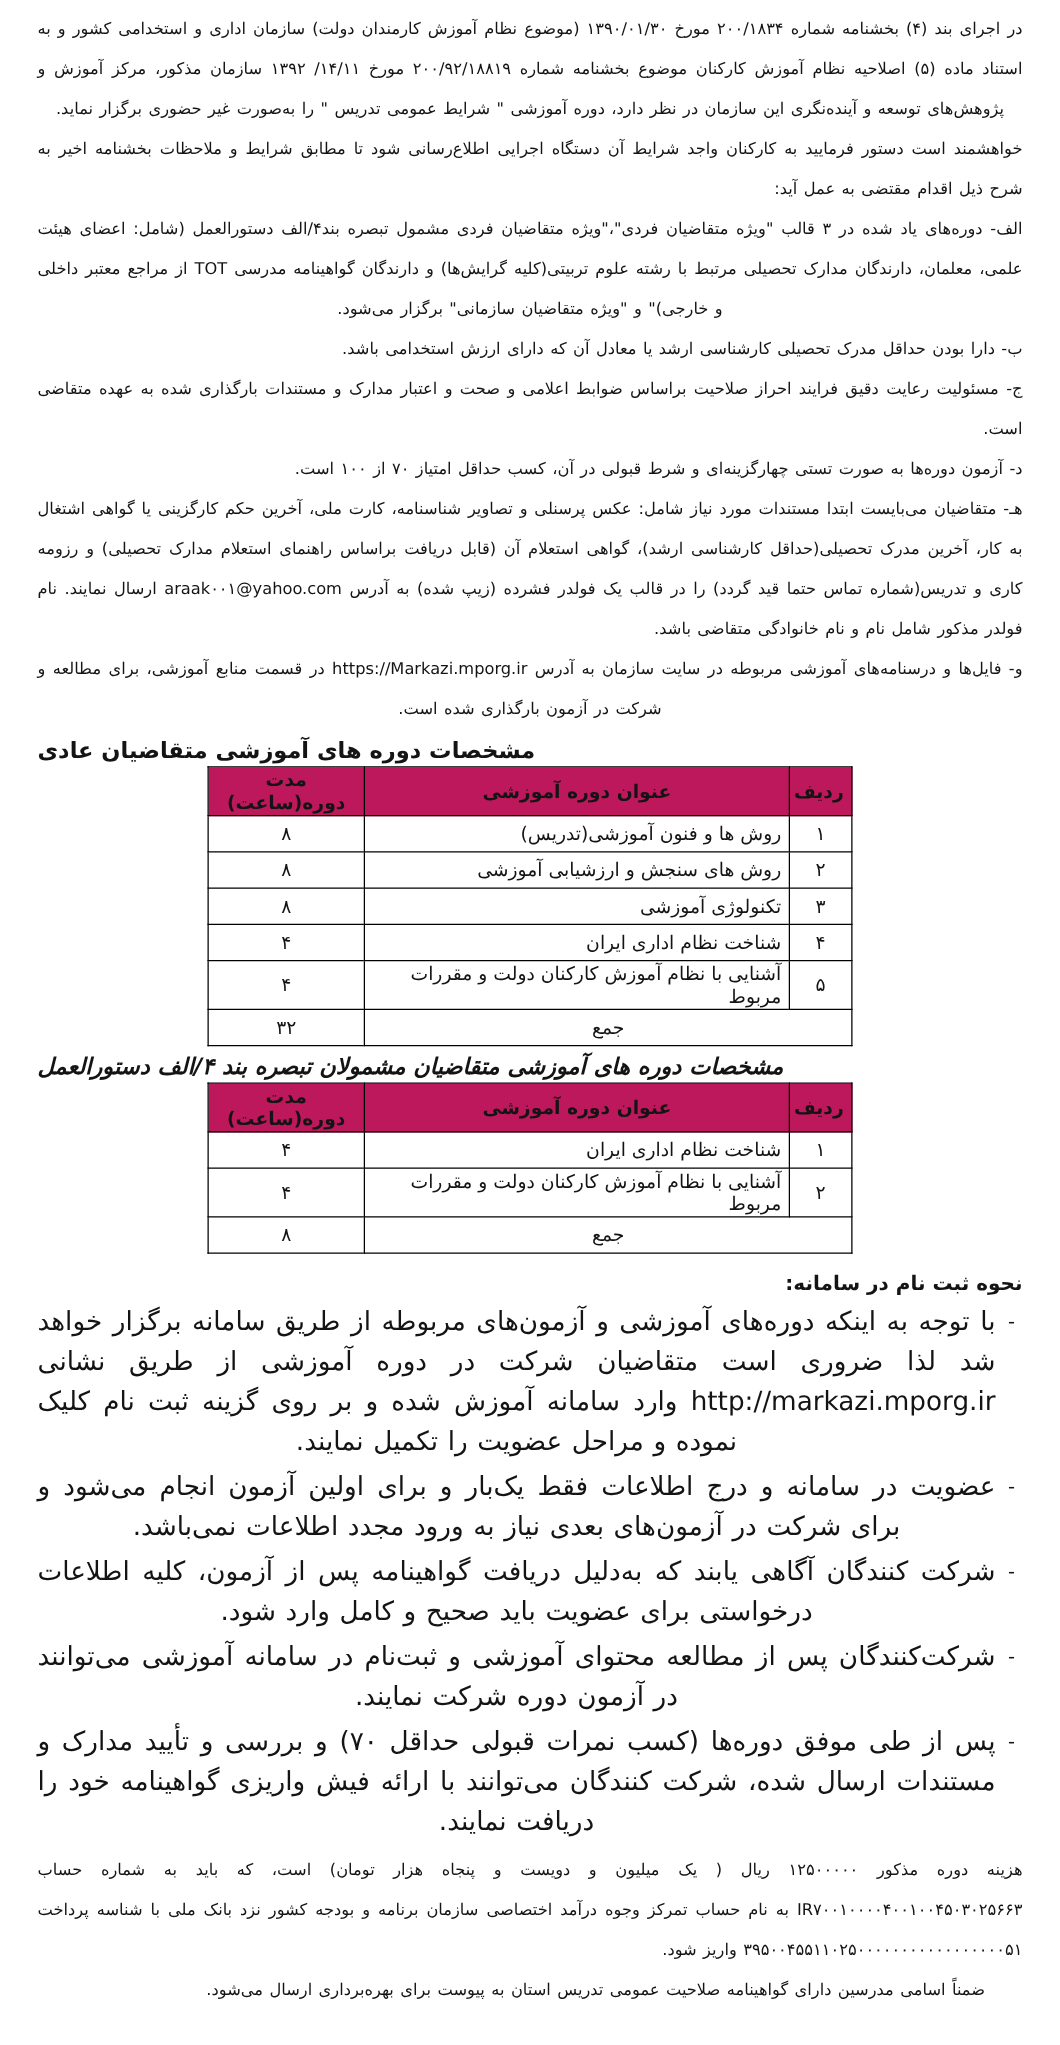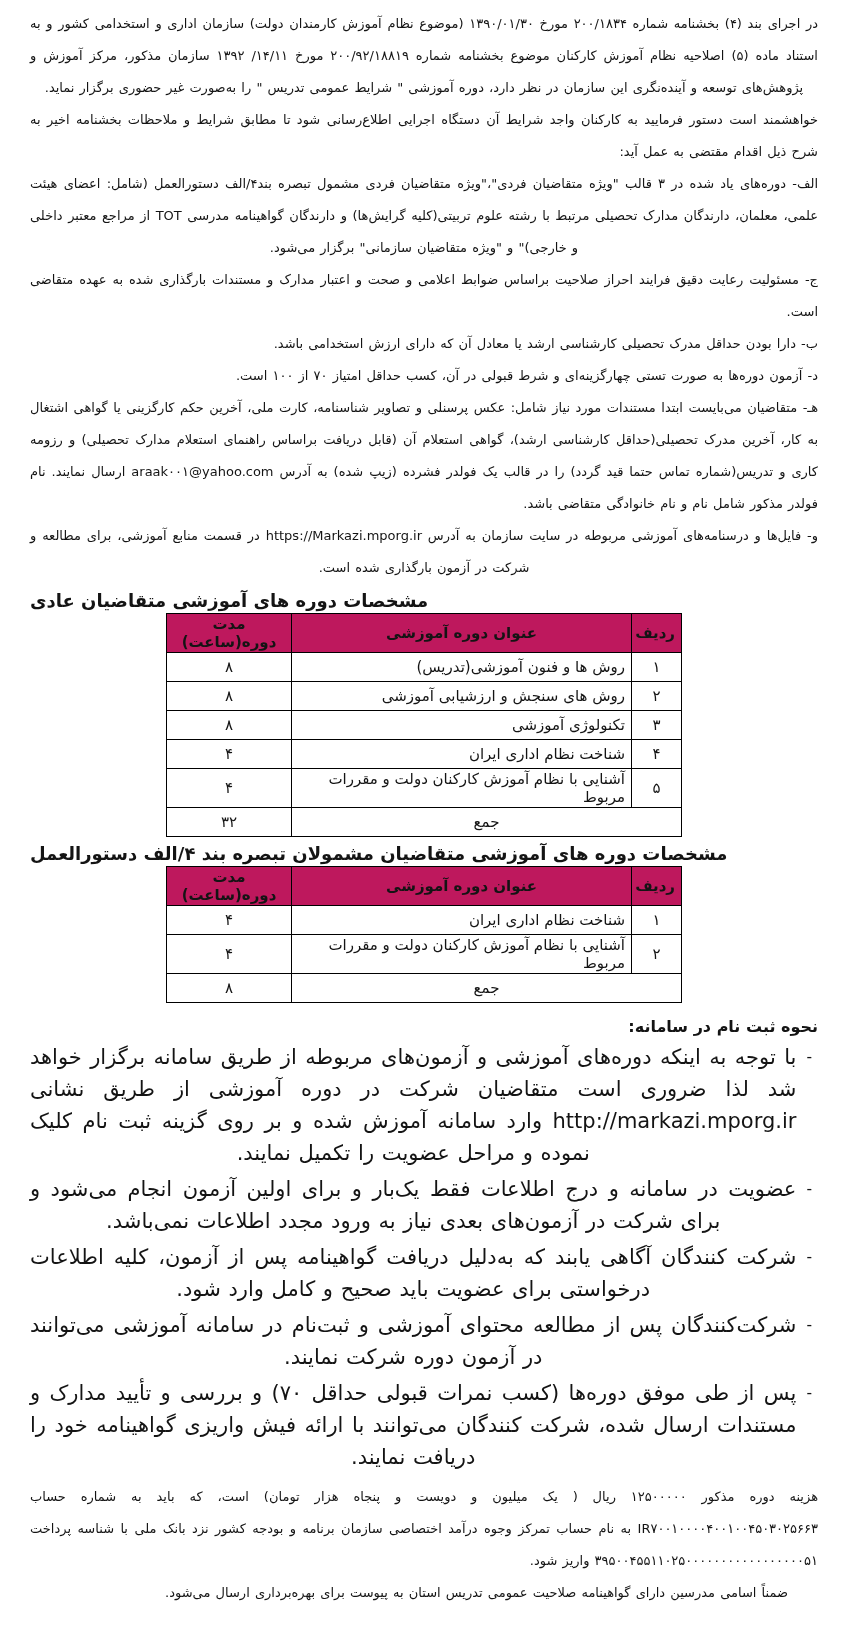--- a/index.html
+++ b/index.html
@@ -5,21 +5,21 @@
   html,body{margin:0;padding:0;}
   body{
     width:848px;height:1636px;overflow:hidden;background:#ffffff;color:#141414;
     font-family:"DejaVu Sans",sans-serif;direction:rtl;
   }
   main{padding:8px 30px 0 30px;}
   .para{font-size:13px;line-height:32px;margin:0;text-align:justify;word-spacing:1px;}
   .center-last{text-align-last:center;}
   .right-last{text-align-last:right;}
   .tbl-title{font-size:18px;font-weight:bold;text-align:left;margin:6px 0 2px 0;}
-  .tbl-title.second{}
+  .tbl-title.second{font-style:italic;}
   table{border-collapse:collapse;margin:0 auto;width:515px;font-size:15px;table-layout:fixed;}
   col.c-row{width:50px;} col.c-course{width:340px;} col.c-dur{width:125px;}
   th,td{border:1px solid #000;padding:1px 6px;height:26px;text-align:center;vertical-align:middle;}
   thead th{background:#be185d;font-weight:bold;}
   td.course{text-align:right;}
   .reg-heading{font-size:16px;font-weight:bold;margin:14px 0 4px 0;line-height:20px;}
   .bullet{display:flex;gap:10px;margin:0 6px 4px 0;}
   .bullet .dash{flex:0 0 auto;line-height:32px;font-size:15.5px;}
   .bullet p{margin:0;flex:1;font-size:21px;line-height:32px;text-align:justify;text-align-last:center;word-spacing:1px;}
   .fee{margin-top:8px;}
@@ -27,22 +27,22 @@
 </style>
 </head>
 <body>
 
 <main>
 
   <p class="para center-last">در اجرای بند (۴) بخشنامه شماره ۲۰۰/۱۸۳۴ مورخ ۱۳۹۰/۰۱/۳۰ (موضوع نظام آموزش کارمندان دولت) سازمان اداری و استخدامی کشور و به استناد ماده (۵) اصلاحیه نظام آموزش کارکنان موضوع بخشنامه شماره ۲۰۰/۹۲/۱۸۸۱۹ مورخ ۱۴/۱۱/ ۱۳۹۲ سازمان مذکور، مرکز آموزش و پژوهش‌های توسعه و آینده‌نگری این سازمان در نظر دارد، دوره آموزشی " شرایط عمومی تدریس " را به‌صورت غیر حضوری برگزار نماید.</p>
   <p class="para right-last">خواهشمند است دستور فرمایید به کارکنان واجد شرایط آن دستگاه اجرایی اطلاع‌رسانی شود تا مطابق شرایط و ملاحظات بخشنامه اخیر به شرح ذیل اقدام مقتضی به عمل آید:</p>
 
   <p class="para center-last">الف- دوره‌های یاد شده در ۳ قالب "ویژه متقاضیان فردی"،"ویژه متقاضیان فردی مشمول تبصره بند۴/الف دستورالعمل (شامل: اعضای هیئت علمی، معلمان، دارندگان مدارک تحصیلی مرتبط با رشته علوم تربیتی(کلیه گرایش‌ها) و دارندگان گواهینامه مدرسی TOT از مراجع معتبر داخلی و خارجی)" و "ویژه متقاضیان سازمانی" برگزار می‌شود.</p>
+  <p class="para right-last">ب- دارا بودن حداقل مدرک تحصیلی کارشناسی ارشد یا معادل آن که دارای ارزش استخدامی باشد.</p>
   <p class="para right-last">ج- مسئولیت رعایت دقیق فرایند احراز صلاحیت براساس ضوابط اعلامی و صحت و اعتبار مدارک و مستندات بارگذاری شده به عهده متقاضی است.</p>
-  <p class="para right-last">ب- دارا بودن حداقل مدرک تحصیلی کارشناسی ارشد یا معادل آن که دارای ارزش استخدامی باشد.</p>
   <p class="para right-last">د- آزمون دوره‌ها به صورت تستی چهارگزینه‌ای و شرط قبولی در آن، کسب حداقل امتیاز ۷۰ از ۱۰۰ است.</p>
   <p class="para right-last">هـ- متقاضیان می‌بایست ابتدا مستندات مورد نیاز شامل: عکس پرسنلی و تصاویر شناسنامه، کارت ملی، آخرین حکم کارگزینی یا گواهی اشتغال به کار، آخرین مدرک تحصیلی(حداقل کارشناسی ارشد)، گواهی استعلام آن (قابل دریافت براساس راهنمای استعلام مدارک تحصیلی) و رزومه کاری و تدریس(شماره تماس حتما قید گردد) را در قالب یک فولدر فشرده (زیپ شده) به آدرس araak۰۰۱@yahoo.com ارسال نمایند. نام فولدر مذکور شامل نام و نام خانوادگی متقاضی باشد.</p>
   <p class="para center-last">و- فایل‌ها و درسنامه‌های آموزشی مربوطه در سایت سازمان به آدرس https://Markazi.mporg.ir در قسمت منابع آموزشی، برای مطالعه و شرکت در آزمون بارگذاری شده است.</p>
 
   <h2 class="tbl-title">مشخصات دوره های آموزشی متقاضیان عادی</h2>
   <table>
     <colgroup>
         <col class="c-row">
         <col class="c-course">
         <col class="c-dur">

